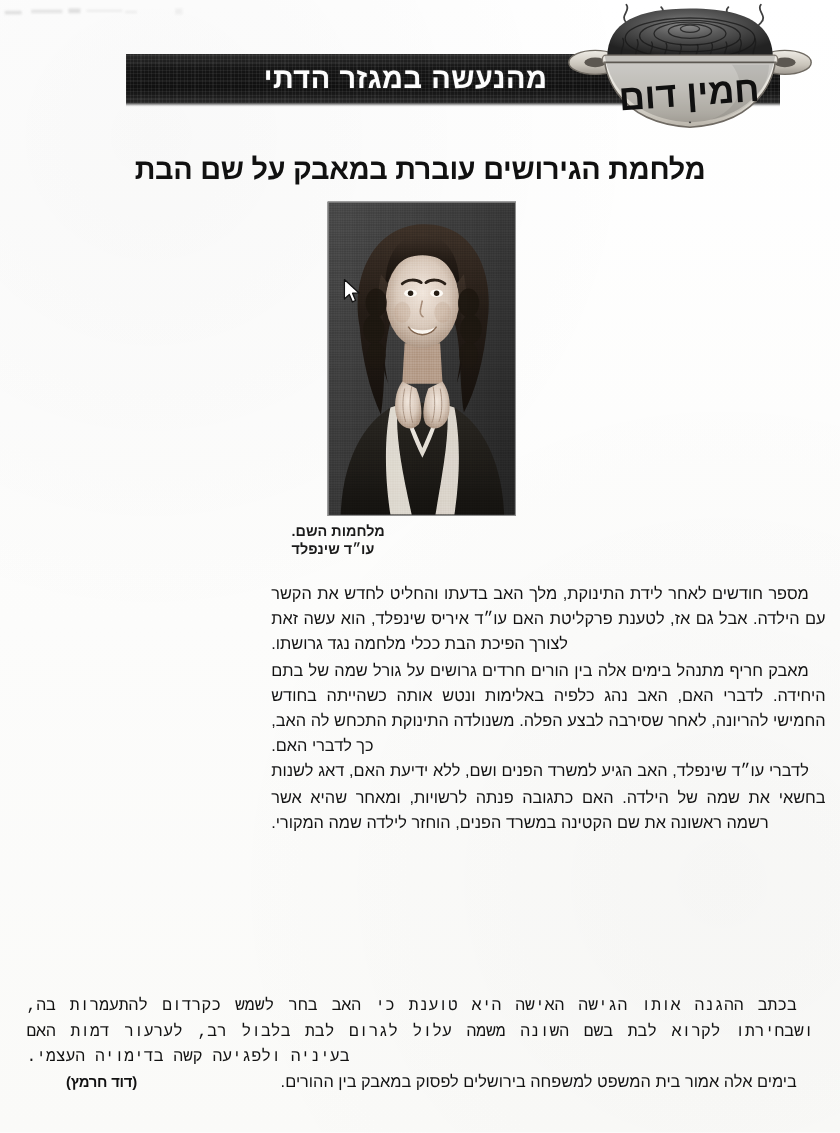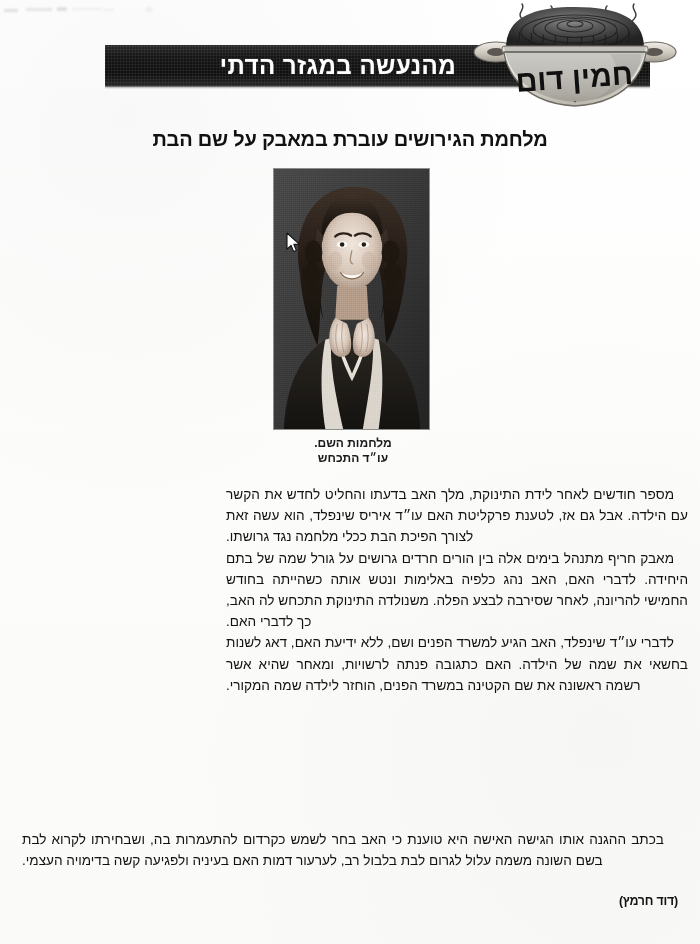--- a/index.html
+++ b/index.html
@@ -100,21 +100,21 @@
 
   
   #headline {
     position: absolute;
     left: 0;
     top: 128px;
     width: 700px;
     text-align: center;
     font-family: "Liberation Sans", "DejaVu Sans", sans-serif;
     font-weight: bold;
-    font-size: 20px;
+    font-size: 24px;
     letter-spacing: -0.2px;
     color: #111;
     white-space: nowrap;
   }
 
   
   #photo-block {
     position: absolute;
     left: 273px;
     top: 168px;
@@ -139,21 +139,21 @@
     mix-blend-mode: overlay;
     opacity: .85;
   }
 
   
   #caption {
     position: absolute;
     left: 243px;
     top: 436px;
     width: 220px;
-    text-align: center;
+    text-align: left;
     font-family: "Liberation Sans", "DejaVu Sans", sans-serif;
     font-weight: bold;
     font-size: 12px;
     line-height: 15px;
     color: #1a1a1a;
   }
   #caption div { white-space: nowrap; }
 
   
   .col-text {
@@ -174,21 +174,21 @@
   }
   #para-wrap-col { top: 484px; }
 
   .full-text {
     position: absolute;
     right: 22px;
     left: 22px;
     text-align: justify;
     text-align-last: left;
     direction: rtl;
-    font-family: Liberation Sans, sans-serif;
+    font-family: Liberation Mono, monospace;
     font-size: 13.6px;
     line-height: 21.2px;
     color: #121212;
   }
   #para-wrap-full { top: 829px; }
   .full-text p { margin: 0; text-indent: 14px; }
 
   #closing-line {
     position: absolute;
     right: 22px;
@@ -400,34 +400,35 @@
         <ellipse cx="96" cy="92" rx="7" ry="9" fill="#b99d88" opacity="0.28"></ellipse>
 
         <rect width="157" height="262" fill="none"></rect>
       </svg>
       <div class="grain"></div>
     </div>
   </div>
 
   <div id="caption">
     <div>מלחמות השם.</div>
-    <div>עו״ד התכחש</div>
+    <div>עו״ד שינפלד</div>
   </div>
 
   <div class="col-text" id="para-wrap-col">
     <p>מספר חודשים לאחר לידת התינוקת, מלך האב בדעתו והחליט לחדש את הקשר עם הילדה. אבל גם אז, לטענת פרקליטת האם עו״ד איריס שינפלד,  הוא עשה זאת לצורך הפיכת הבת ככלי מלחמה נגד גרושתו.</p>
     <p>מאבק חריף מתנהל בימים אלה בין הורים חרדים גרושים על גורל שמה של בתם היחידה. לדברי האם, האב נהג כלפיה באלימות ונטש אותה כשהייתה בחודש החמישי להריונה,  לאחר שסירבה לבצע הפלה. משנולדה התינוקת התכחש לה האב, כך לדברי האם.</p>
     <p>לדברי עו״ד שינפלד, האב הגיע למשרד הפנים ושם, ללא ידיעת האם, דאג לשנות בחשאי את שמה של הילדה. האם כתגובה פנתה לרשויות, ומאחר שהיא אשר רשמה ראשונה את שם הקטינה במשרד הפנים, הוחזר לילדה שמה המקורי.</p>
   </div>
 
   <div class="full-text" id="para-wrap-full">
     <p>בכתב ההגנה אותו הגישה האישה היא טוענת כי האב בחר לשמש כקרדום להתעמרות בה,  ושבחירתו לקרוא לבת בשם השונה משמה עלול לגרום לבת בלבול רב, לערעור דמות האם בעיניה ולפגיעה קשה בדימויה העצמי.</p>
   </div>
 
   <div id="closing-line">
+    <span class="closing-sentence">בימים אלה אמור בית המשפט למשפחה בירושלים לפסוק במאבק בין ההורים.</span>
     <span class="byline">(דוד חרמץ)</span>
   </div>
 
   <div id="cursor">
     <svg viewBox="0 0 16 22" xmlns="http://www.w3.org/2000/svg">
       <path d="M1,1 L1,17.2 L5.1,13.4 L7.7,19.6 L10.3,18.4 L7.8,12.4 L13.2,12.1 Z" fill="#ffffff" stroke="#111111" stroke-width="1.1" stroke-linejoin="round"></path>
     </svg>
   </div>
 
 </div>

